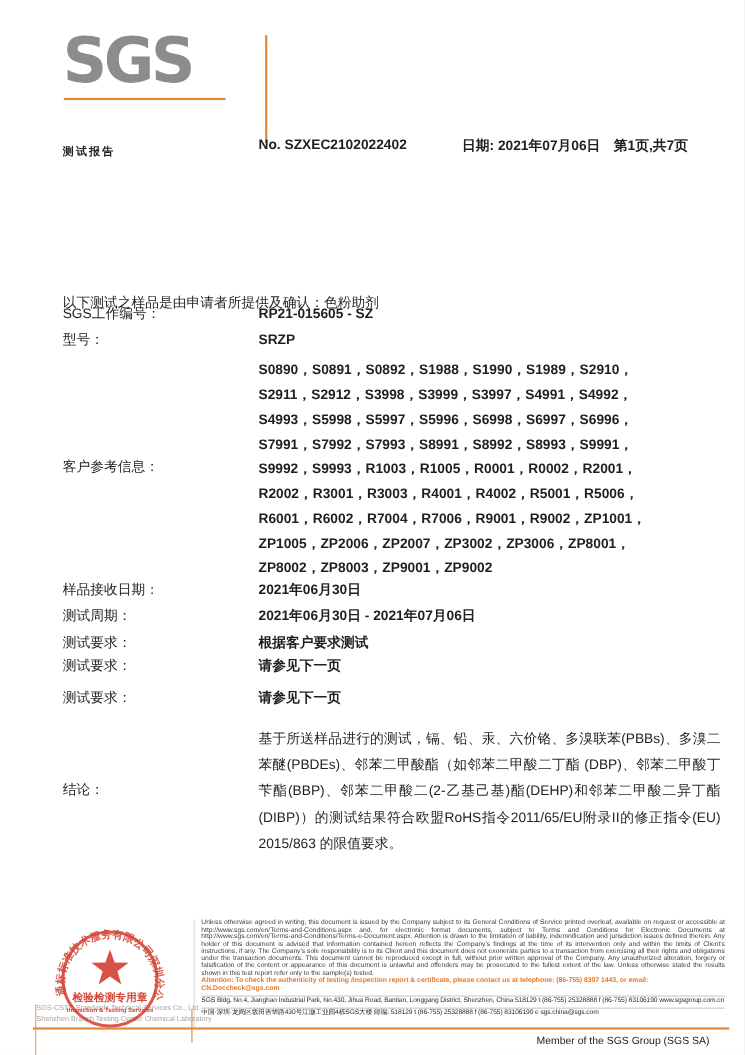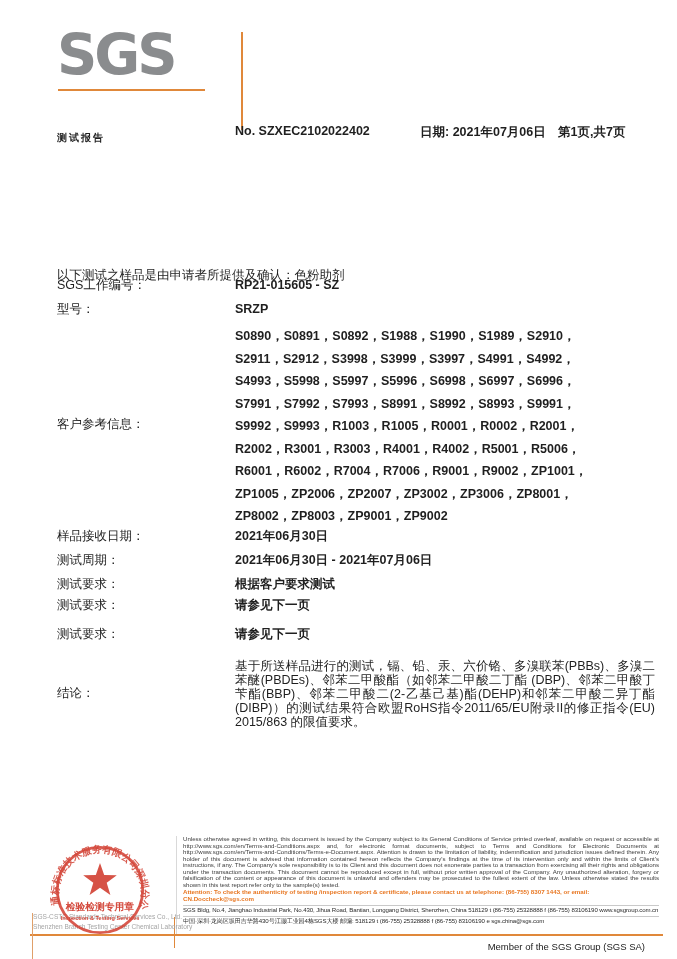--- a/index.html
+++ b/index.html
@@ -27,21 +27,21 @@
   
   .statement{position:absolute;left:57px;top:267px;font-size:12.5px;}
   .fields{position:absolute;left:57px;top:277px;right:22px;font-size:12.5px;}
   .frow{display:flex;align-items:center;margin-bottom:7px;line-height:17px;}
   .frow .label{width:178px;flex:none;font-weight:400;}
   .frow .value{flex:1;font-weight:700;}
   .frow .value.prelines{white-space:pre-line;line-height:22.5px;margin-bottom:-4px;}
   .frow.gap-s{margin-bottom:4px;}
   .frow.gap-m{margin-bottom:12px;}
   .frow.gap-l{margin-bottom:16px;}
-  .frow .value.para{font-weight:400;line-height:14px;max-width:424px;text-align:justify;}
+  .frow .value.para{font-weight:400;line-height:24px;max-width:424px;text-align:justify;}
   
   .footer{position:absolute;left:30px;top:836px;right:18px;display:flex;}
   .stamp-col{width:146px;flex:none;position:relative;height:100px;}
   .stamp-svg{position:absolute;left:14px;top:2px;z-index:2;opacity:.92;}
   .co-lines{position:absolute;left:3px;top:76px;z-index:1;color:#a5a5a5;font-size:6.6px;line-height:10px;white-space:nowrap;}
   .text-col{flex:1;border-left:1px solid #d9d9d9;padding-left:6px;}
   .disclaimer{font-size:6.1px;line-height:6.5px;color:#3c3c3c;text-align:justify;letter-spacing:0;}
   .attention{font-size:6.2px;line-height:6.8px;color:#e87722;font-weight:700;margin-top:1px;}
   .addr-row{font-size:6.1px;line-height:8.5px;color:#2b2b2b;border-top:1px solid #c9c9c9;margin-top:2px;white-space:nowrap;overflow:hidden;letter-spacing:-0.1px;}
   .addr-row.cn{font-weight:400;}

